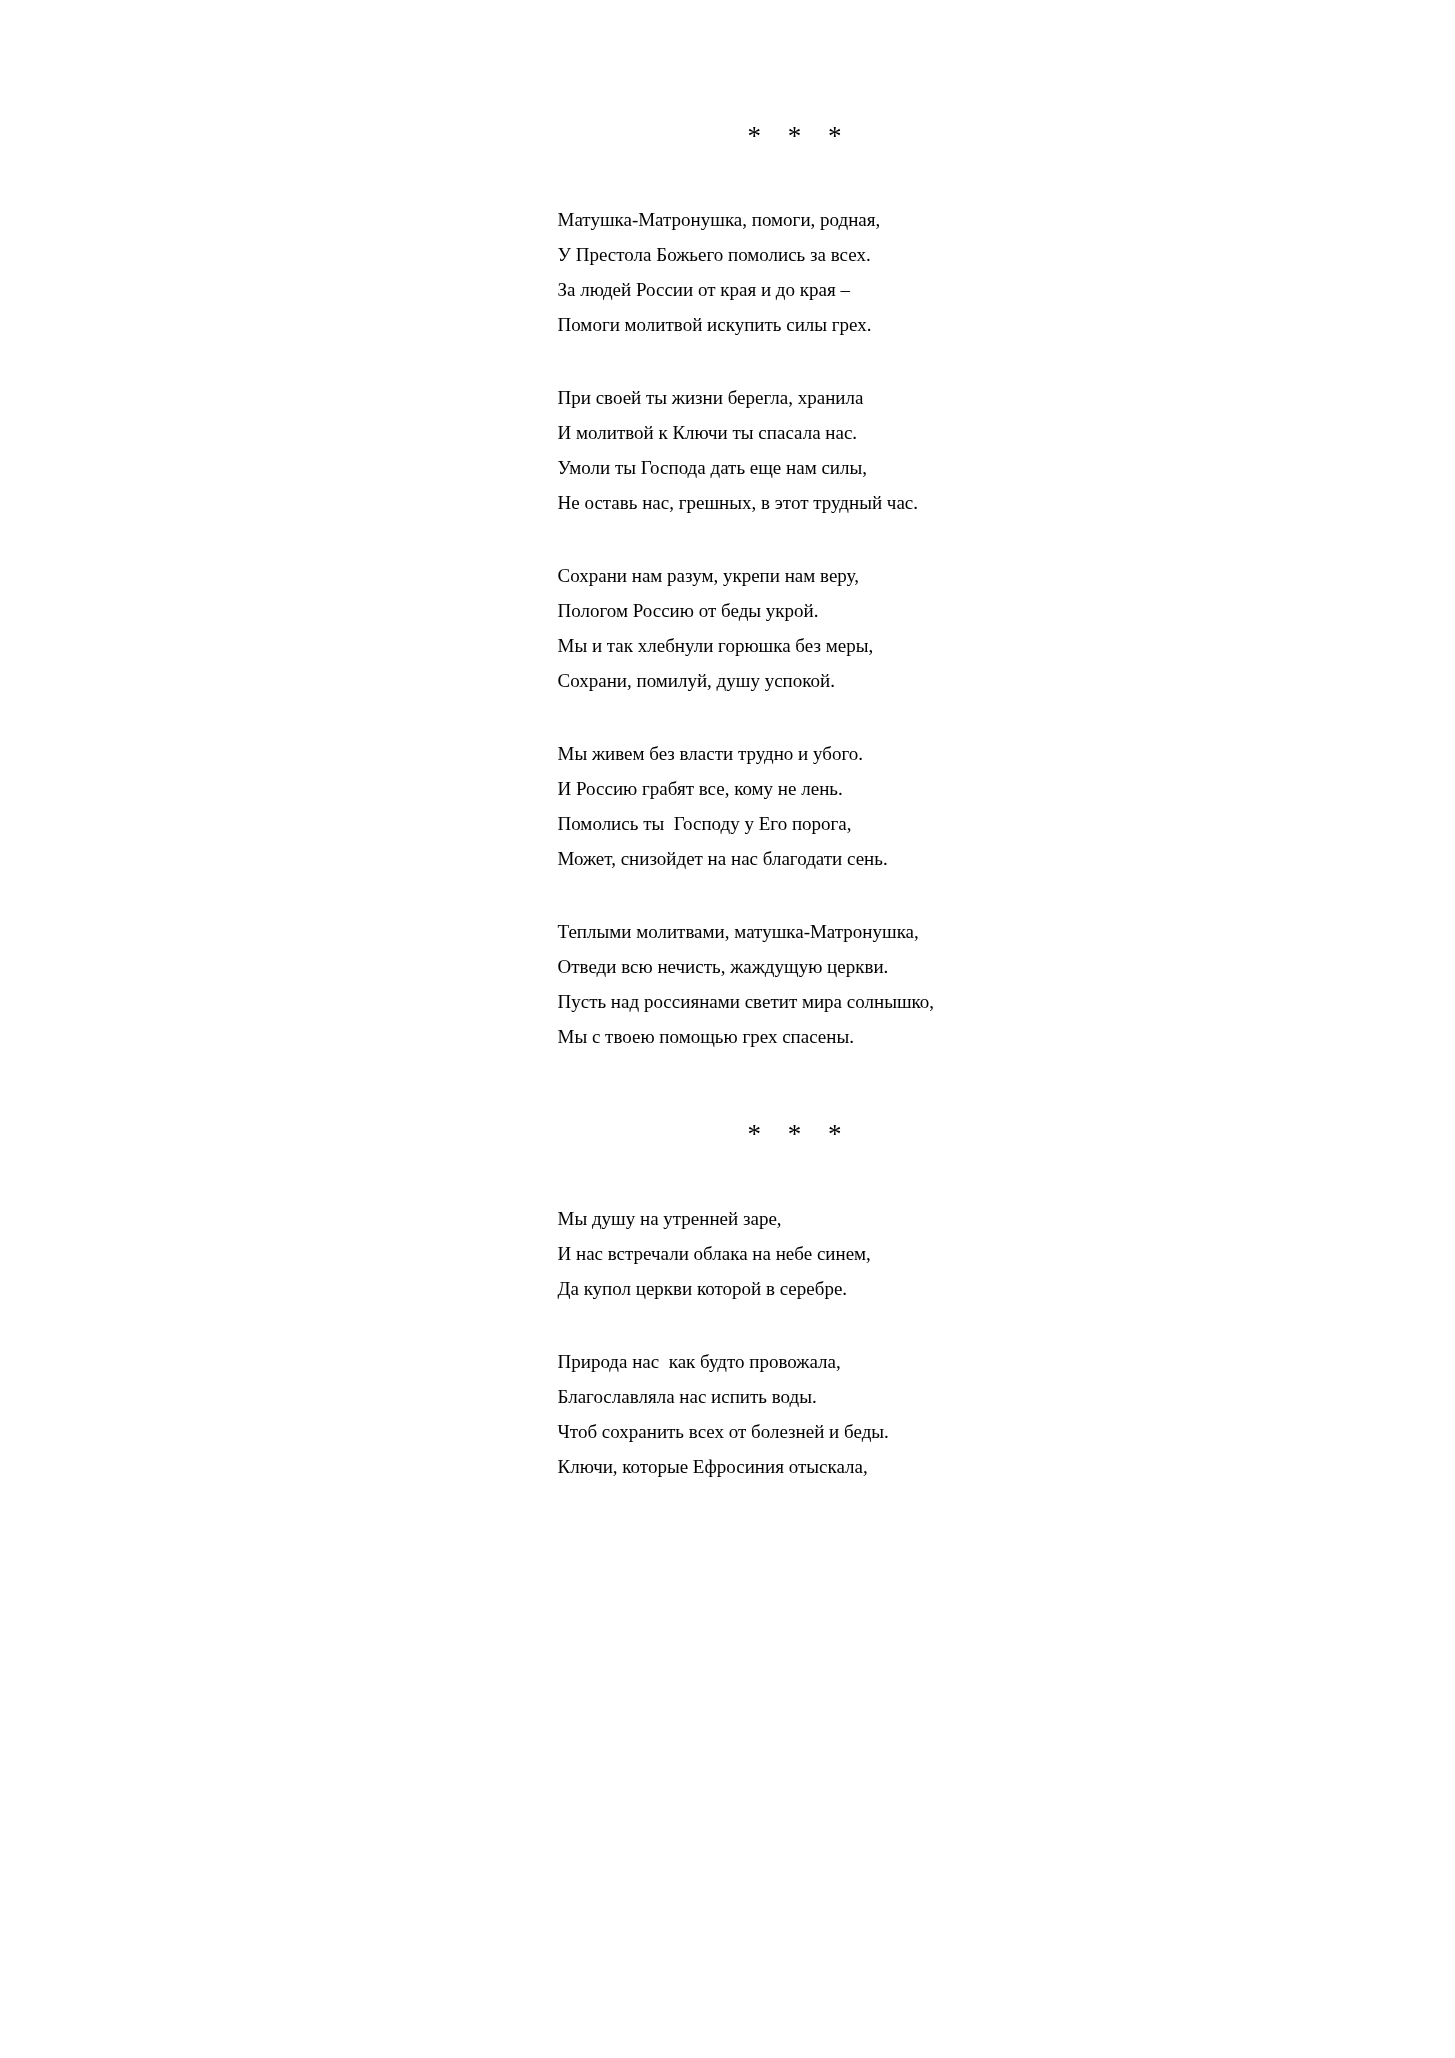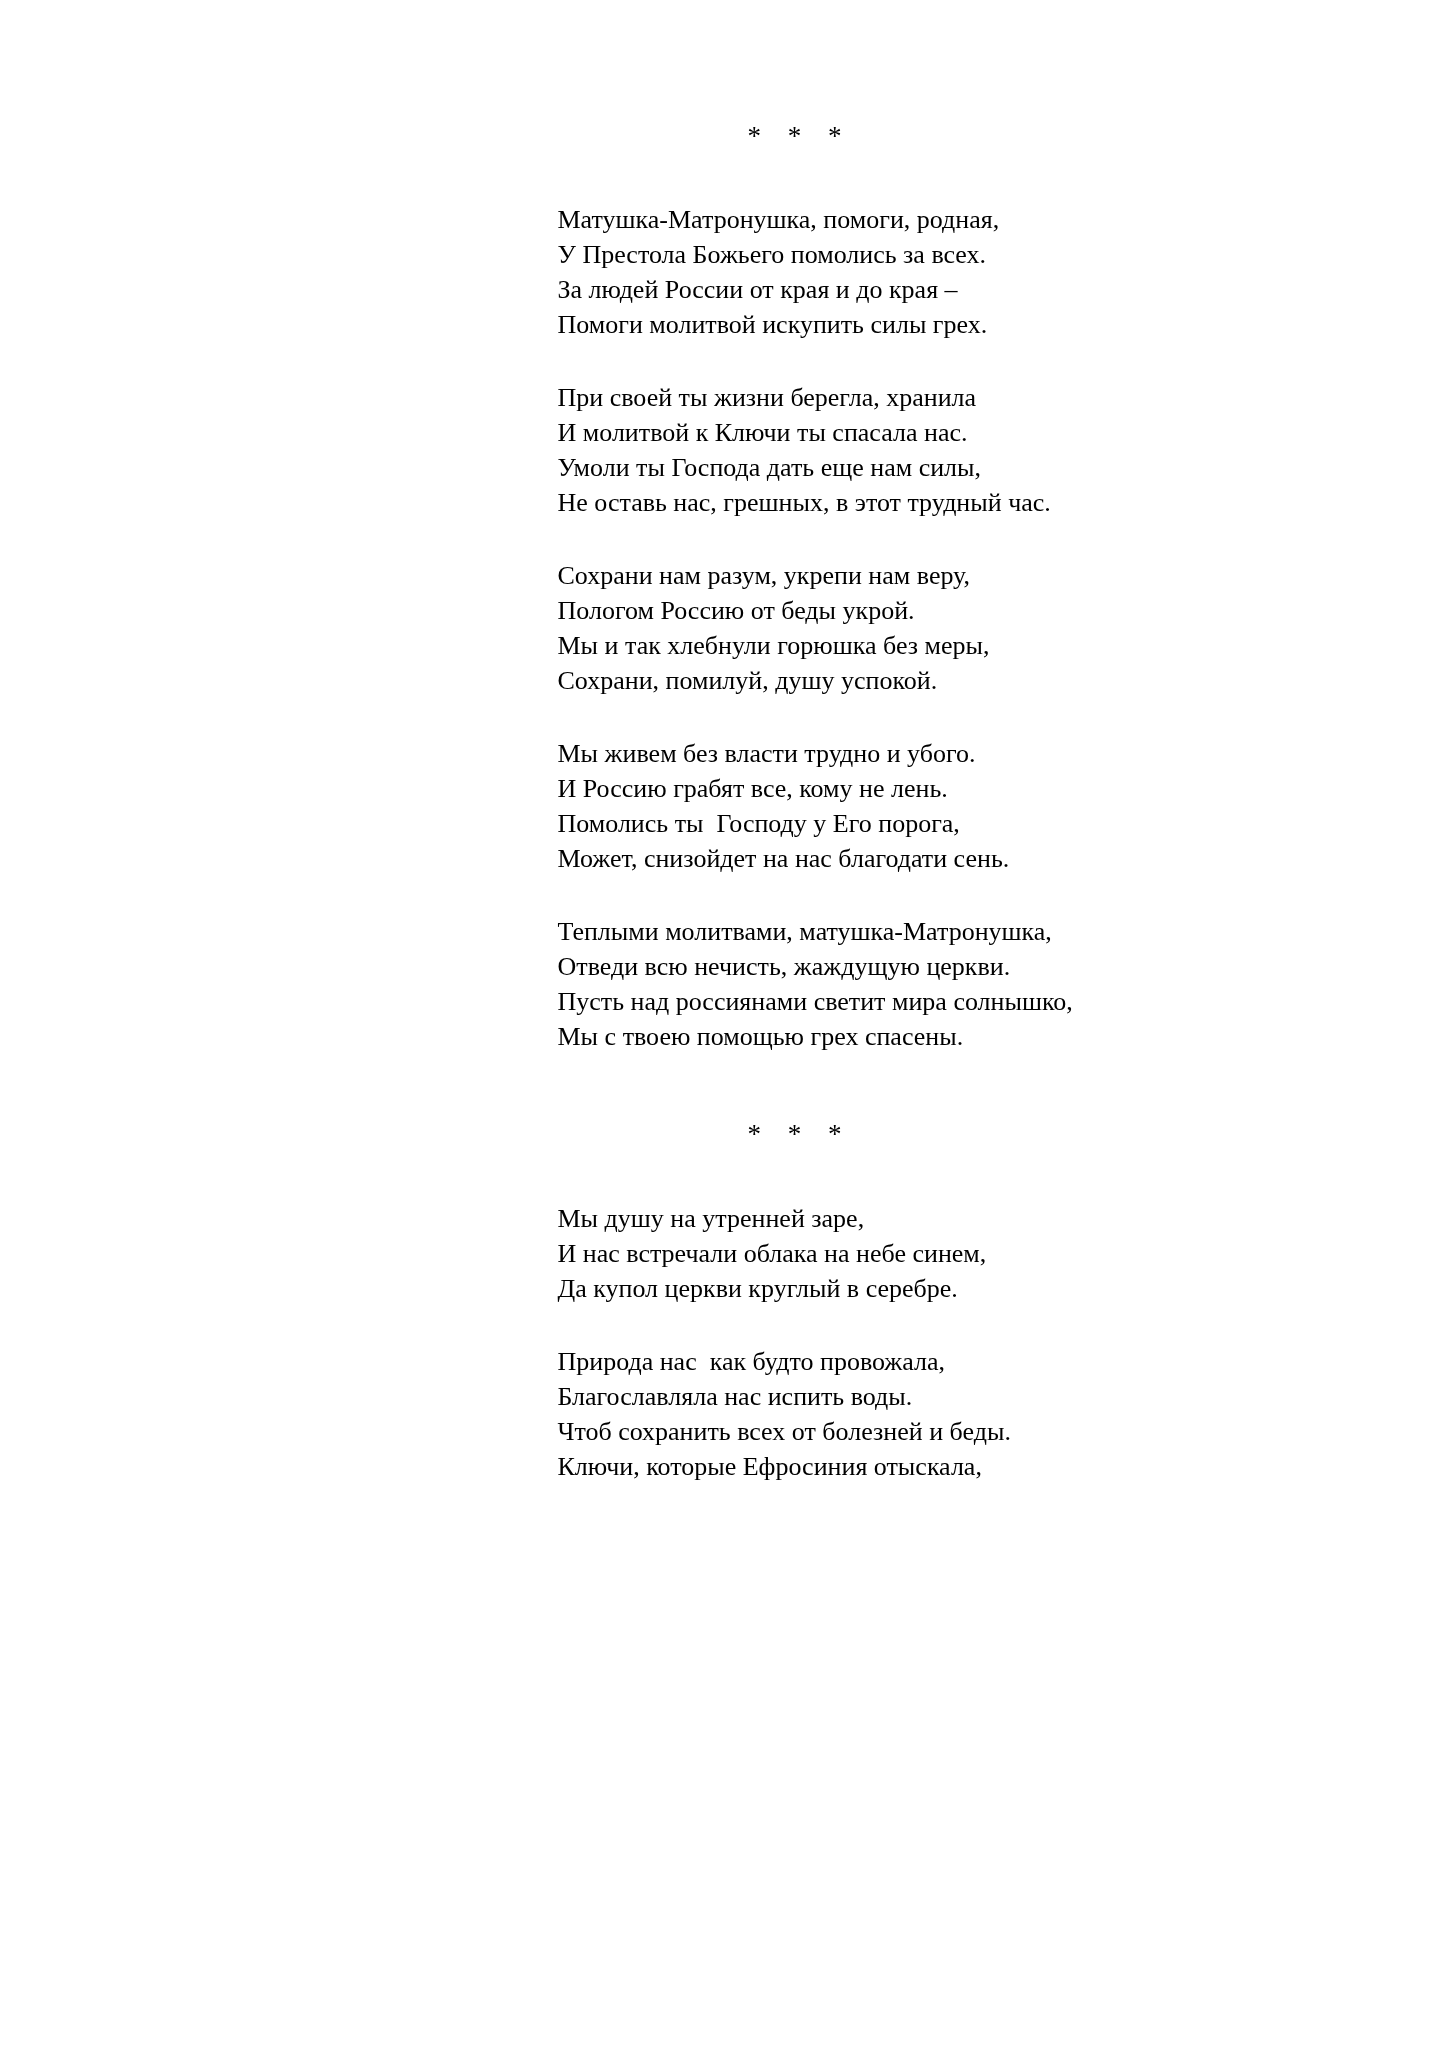--- a/index.html
+++ b/index.html
@@ -37,21 +37,21 @@
     line-height: 1.2;
     font-family: "Liberation Serif", "DejaVu Serif", serif;
   }
   .poem {
     margin: 0;
   }
   .stanza {
     margin: 0 0 38px 0;
   }
   .line {
-    font-size: 26px;
+    font-size: 19px;
     line-height: 35px;
     white-space: pre-wrap;
   }
   .spacer-lg { height: 50px; }
   .spacer-sm { height: 26px; }
 </style>
 </head>
 <body>
 
 <div class="page">
@@ -95,21 +95,21 @@
 
     <div class="spacer-sm"></div>
 
     <div class="sep">*  *  *</div>
     <div class="spacer-lg"></div>
 
     <div class="poem">
       <div class="stanza">
         <div class="line">Мы душу на утренней заре,</div>
         <div class="line">И нас встречали облака на небе синем,</div>
-        <div class="line">Да купол церкви круглый в серебре.</div>
+        <div class="line">Да купол церкви которой в серебре.</div>
       </div>
       <div class="stanza">
         <div class="line">Природа нас  как будто провожала,</div>
         <div class="line">Благославляла нас испить воды.</div>
         <div class="line">Чтоб сохранить всех от болезней и беды.</div>
         <div class="line">Ключи, которые Ефросиния отыскала,</div>
       </div>
     </div>
 
   </div>

